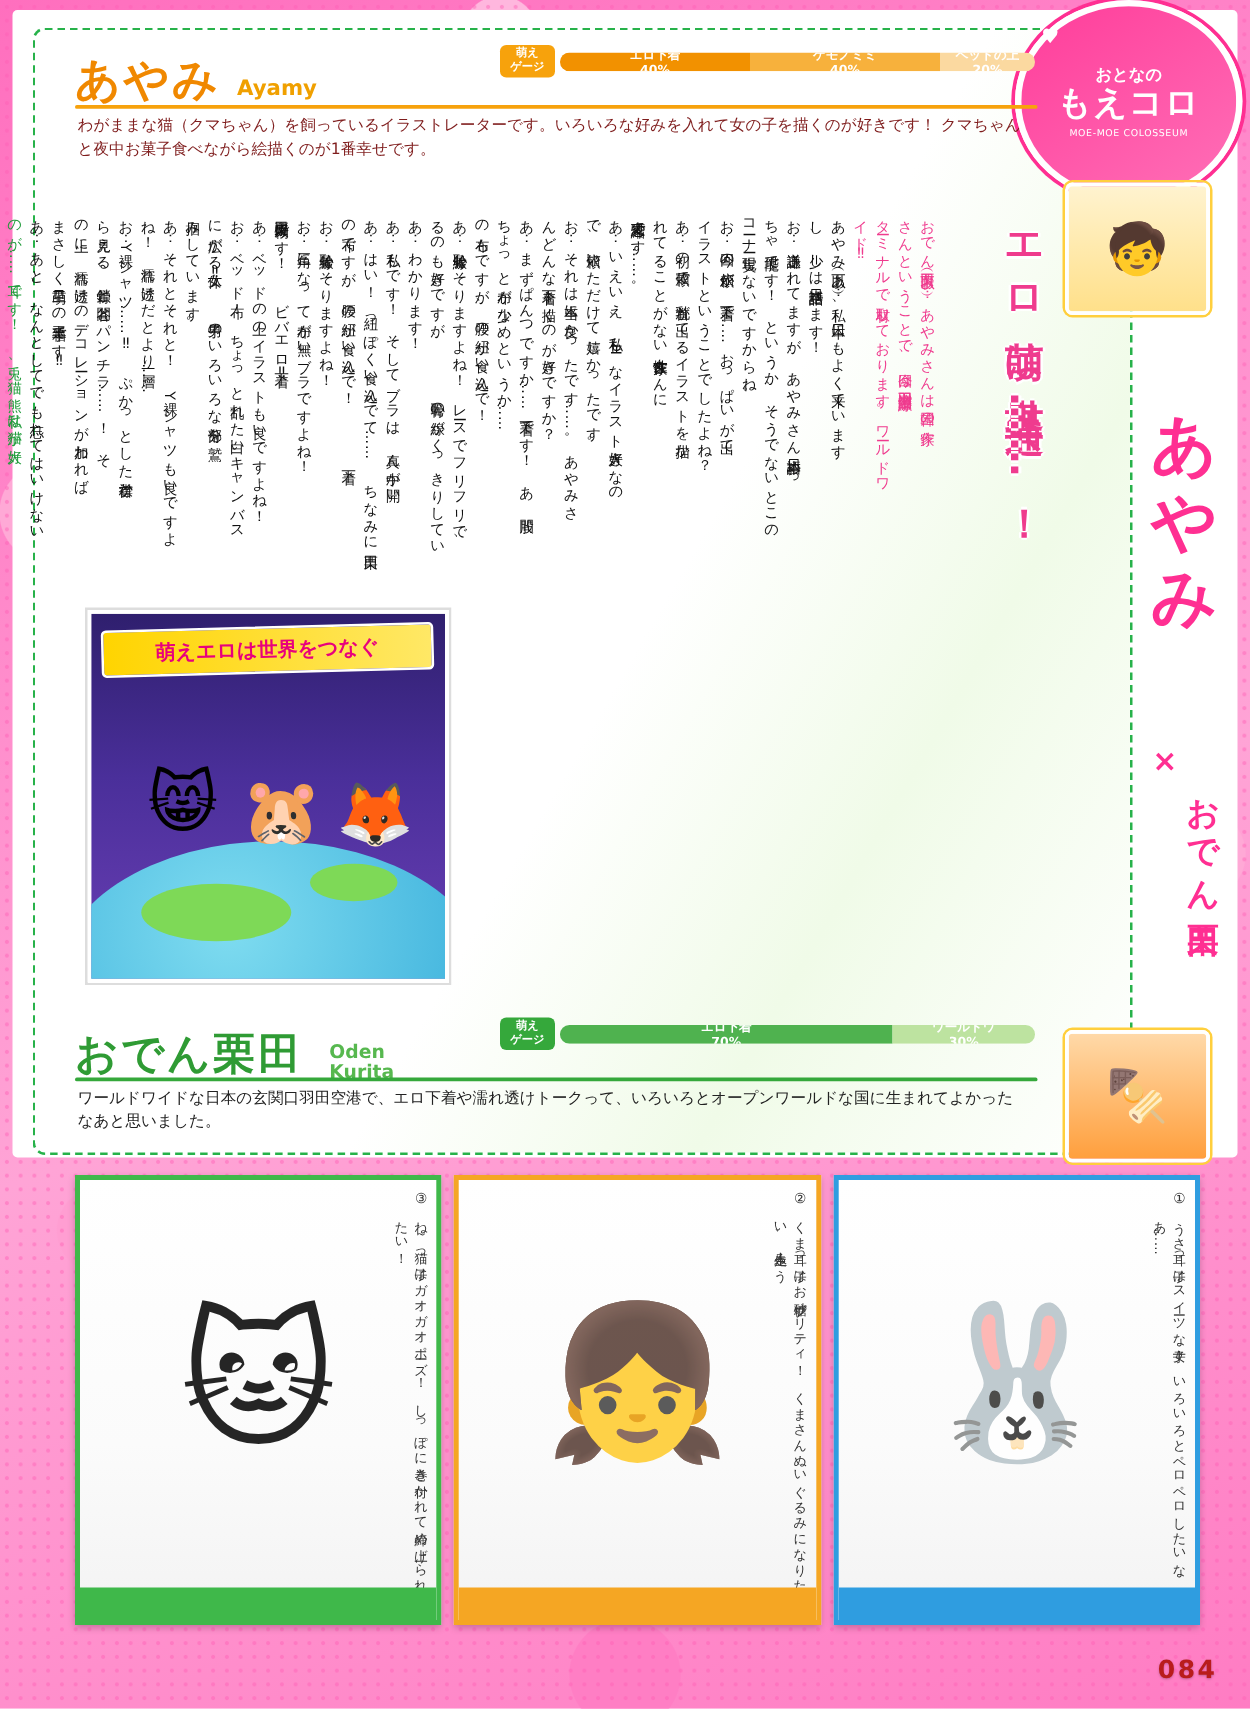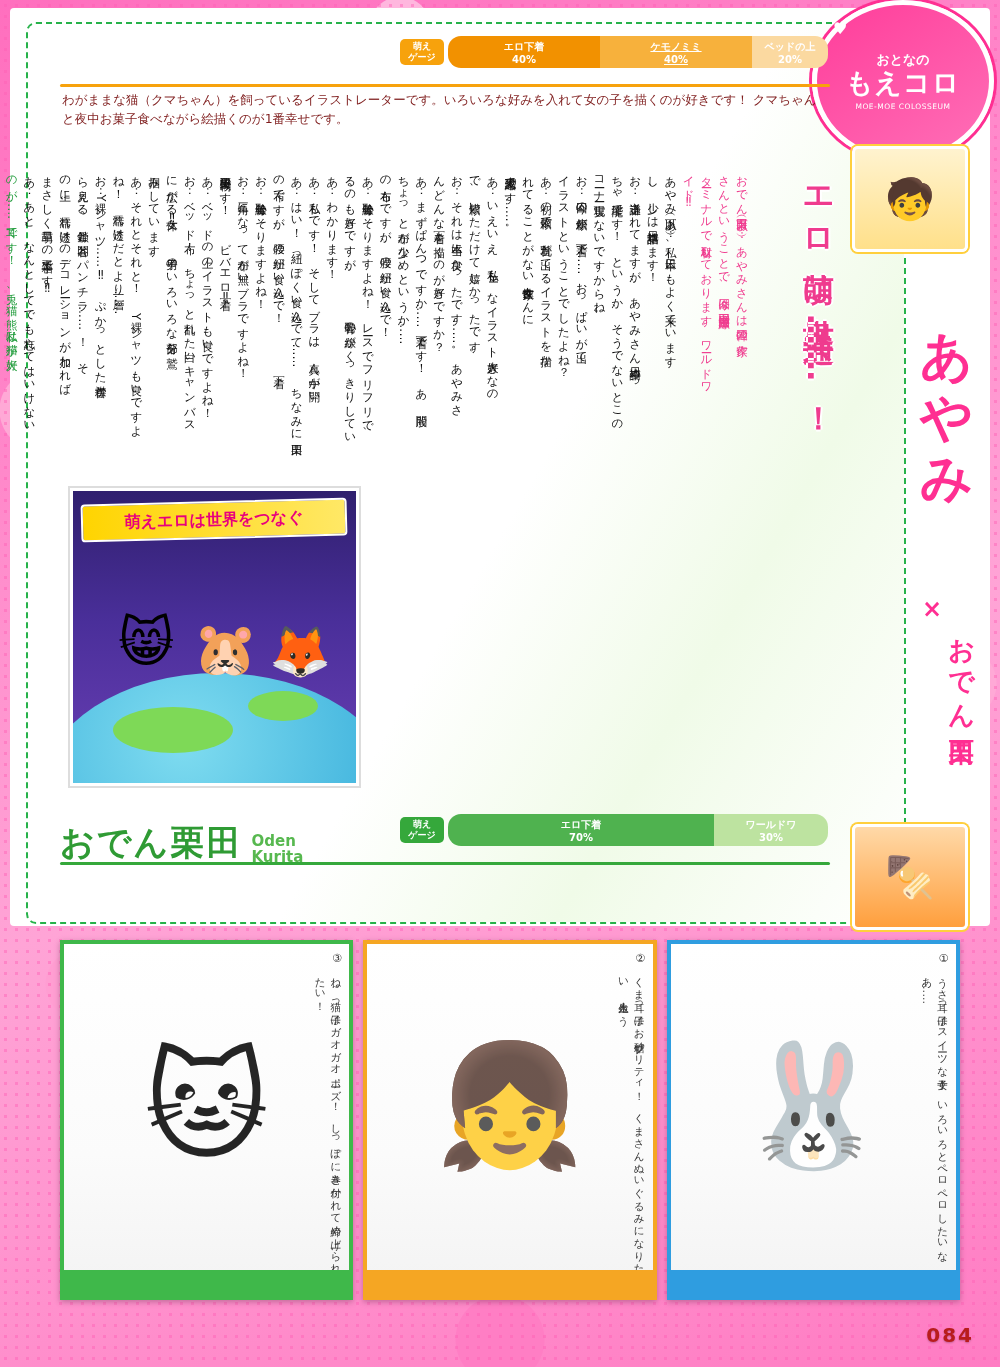--- a/index.html
+++ b/index.html
@@ -50,21 +50,21 @@
   .hdr .name-en{font-size:17px;color:#f0a000;margin-left:8px;font-weight:bold;}
   .hdr-line{position:absolute;left:0;top:44px;width:770px;height:3px;background:#f7a20c;border-radius:2px;}
   .hdr-desc{position:absolute;left:2px;top:50px;width:760px;font-size:12.5px;line-height:1.55;color:#7f1d1d;}
   
   .gauge{position:absolute;left:340px;top:-4px;display:flex;align-items:center;}
   .gauge-label{
     width:44px;height:26px;border-radius:5px;background:#f7a20c;color:#fff;
     font-size:9px;line-height:11px;font-weight:bold;display:flex;align-items:center;
     justify-content:center;flex-direction:column;text-align:center;
   }
-  .gauge-bar{display:flex;height:32px;border-radius:13px;overflow:hidden;margin-left:4px;}
+  .gauge-bar{display:flex;height:15px;border-radius:13px;overflow:hidden;margin-left:4px;}
   .gseg{display:flex;flex-direction:column;align-items:center;justify-content:center;color:#fff;font-size:10px;font-weight:bold;}
   .gseg .pct{font-size:10px;}
   
   .logo{
     position:absolute;right:6px;top:0;width:172px;height:152px;border-radius:50%;
     background:linear-gradient(145deg,#ff3d9a,#ff6fb7);
     border:5px solid #fff;box-shadow:0 0 0 3px #ff2f92;
     display:flex;flex-direction:column;align-items:center;justify-content:center;color:#fff;
   }
   .logo .l1{font-size:13px;font-weight:bold;}
@@ -129,21 +129,21 @@
     position:absolute;left:-30px;bottom:-120px;width:350px;height:230px;border-radius:50%;
     background:radial-gradient(circle at 40% 30%,#7fdcf0,#2fa8d8);
   }
   .manga .land{position:absolute;border-radius:50%;background:#7ed957;}
   .manga .c1{position:absolute;left:45px;top:120px;font-size:54px;}
   .manga .c2{position:absolute;left:120px;top:128px;font-size:52px;}
   .manga .c3{position:absolute;left:196px;top:132px;font-size:50px;}
   
   .oden{position:absolute;left:60px;top:820px;width:770px;height:90px;}
   .oden .name-jp{font-size:34px;font-weight:bold;color:#2f9b34;letter-spacing:2px;}
-  .oden .name-en{font-size:15px;color:#57b84f;font-weight:bold;display:inline-block;line-height:1.05;vertical-align:middle;margin-left:4px;}
+  .oden .name-en{font-size:15px;color:#57b84f;font-weight:bold;display:inline-block;line-height:1.05;vertical-align:middle;margin-left:16px;}
   .oden-line{position:absolute;left:0;top:42px;width:770px;height:3px;background:#35a83b;border-radius:2px;}
   .oden-desc{position:absolute;left:2px;top:48px;width:760px;font-size:12.5px;line-height:1.55;color:#222;}
   .oden .gauge{left:340px;top:-6px;}
   .oden .gauge-label{background:#35a83b;}
   
   .cards{position:absolute;left:60px;top:940px;width:900px;height:360px;display:flex;gap:10px;flex-direction:row-reverse;}
   .card{
     width:290px;height:352px;background:#fff;border:4px solid #fff;position:relative;
     box-shadow:0 2px 6px rgba(0,0,0,.25);overflow:hidden;
   }
@@ -180,31 +180,35 @@
 </div>
 
 <div class="logo">
   <span class="heart">♥</span>
   <div class="l1">おとなの</div>
   <div class="l2">もえコロ</div>
   <div class="l3">MOE-MOE COLOSSEUM</div>
 </div>
 
 <div class="hdr">
+  <div>
+    <span class="name-jp">あやみ</span>
+    <span class="name-en">Ayamy</span>
+  </div>
   <div class="hdr-line"></div>
   <div class="hdr-desc">わがままな猫（クマちゃん）を飼っているイラストレーターです。いろいろな好みを入れて女の子を描くのが好きです！ クマちゃんと夜中お菓子食べながら絵描くのが1番幸せです。</div>
 
   <div class="gauge">
     <div class="gauge-label">萌え<br>ゲージ</div>
     <div class="gauge-bar" id="gauge-a">
         <div class="gseg" style="background: rgb(242, 145, 0); width: 152px;">
           <span>エロ下着</span>
           <span class="pct">40%</span>
         </div>
-        <div class="gseg" style="background: rgb(247, 177, 60); width: 152px; text-decoration: underline;">
+        <div class="gseg" style="background: rgb(247, 177, 60); width: 152px;">
           <span>ケモノミミ</span>
           <span class="pct">40%</span>
         </div>
         <div class="gseg" style="background: rgb(251, 217, 160); width: 76px;">
           <span>ベッドの上</span>
           <span class="pct">20%</span>
         </div>
       </div>
   </div>
 </div>
@@ -279,20 +283,21 @@
 
 <div class="oden">
   <div>
     <span class="name-jp">おでん栗田</span>
     <span class="name-en">
       <span>Oden</span><br>
       <span>Kurita</span>
     </span>
   </div>
   <div class="oden-line"></div>
+  <div class="oden-desc">ワールドワイドな日本の玄関口羽田空港で、エロ下着や濡れ透けトークって、いろいろとオープンワールドな国に生まれてよかったなあと思いました。</div>
 
   <div class="gauge">
     <div class="gauge-label">萌え<br>ゲージ</div>
     <div class="gauge-bar" id="gauge-b">
         <div class="gseg" style="background: rgb(79, 178, 79); width: 266px;">
           <span>エロ下着</span>
           <span class="pct">70%</span>
         </div>
         <div class="gseg" style="background: rgb(189, 227, 160); width: 114px;">
           <span>ワールドワ</span>

